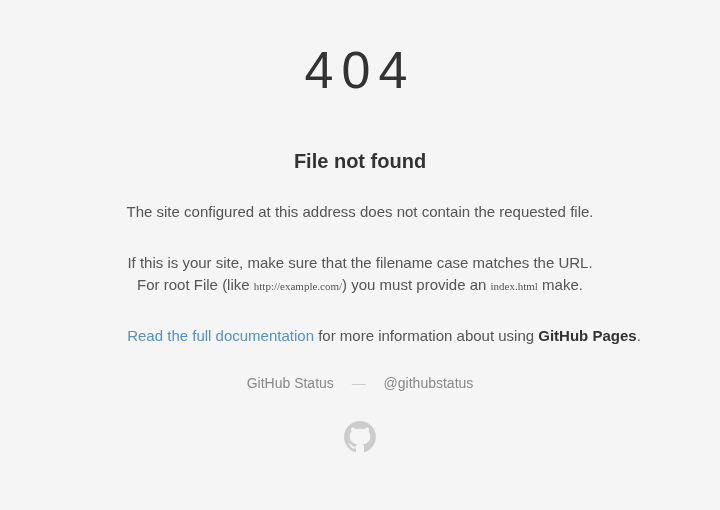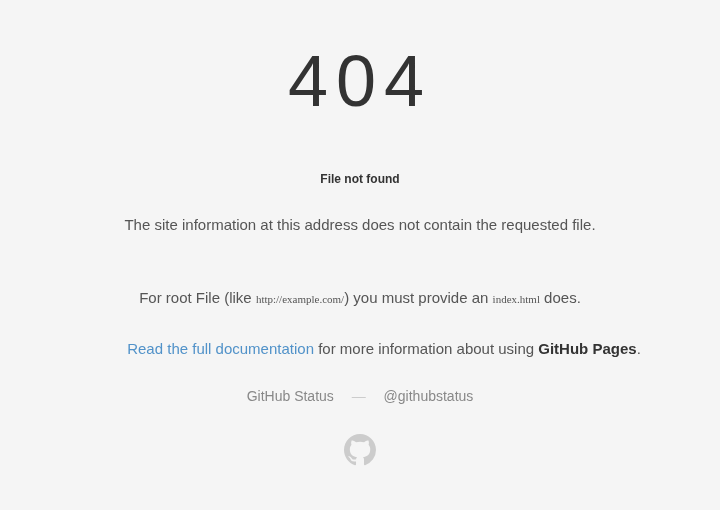--- a/index.html
+++ b/index.html
@@ -10,28 +10,28 @@
     body {
       width: 720px;
       height: 510px;
       background: #f5f5f5;
       font-family: -apple-system, BlinkMacSystemFont, "Segoe UI", Helvetica, Arial, sans-serif;
       color: #444;
       text-align: center;
       padding-top: 40px;
     }
     .error-code {
-      font-size: 72px;
+      font-size: 52px;
       font-weight: 300;
       color: #333;
       letter-spacing: 8px;
       margin-bottom: 50px;
     }
     .title {
-      font-size: 12px;
+      font-size: 20px;
       font-weight: 700;
       color: #333;
       margin-bottom: 28px;
     }
     .message {
       font-size: 15px;
       color: #555;
       margin-bottom: 28px;
       line-height: 1.5;
     }
@@ -72,25 +72,25 @@
       fill: #ccc;
     }
   </style>
 </head>
 <body>
 
 <div class="error-code">404</div>
 
 <div class="title">File not found</div>
 
-<div class="message">The site information at this address does not contain the requested file.</div>
+<div class="message">The site configured at this address does not contain the requested file.</div>
 
 <div class="message">
-  <br>
-  <span>For root File (like </span><span class="code-text">http://example.com/</span><span>) you must provide an </span><span class="code-text">index.html</span><span> does.</span>
+  <span>If this is your site, make sure that the filename case matches the URL.</span><br>
+  <span>For root File (like </span><span class="code-text">http://example.com/</span><span>) you must provide an </span><span class="code-text">index.html</span><span> make.</span>
 </div>
 
 <div class="message">
   <a href="#" class="link">Read the full documentation</a><span> for more information about using </span><span class="bold">GitHub Pages</span><span>.</span>
 </div>
 
 <div class="footer-links">
   <a href="#" class="footer-link">GitHub Status</a>
   <span class="separator">—</span>
   <a href="#" class="footer-link">@githubstatus</a>

